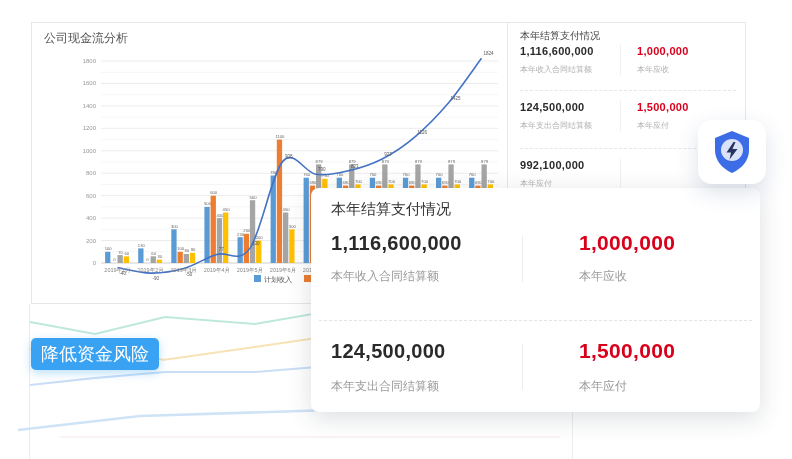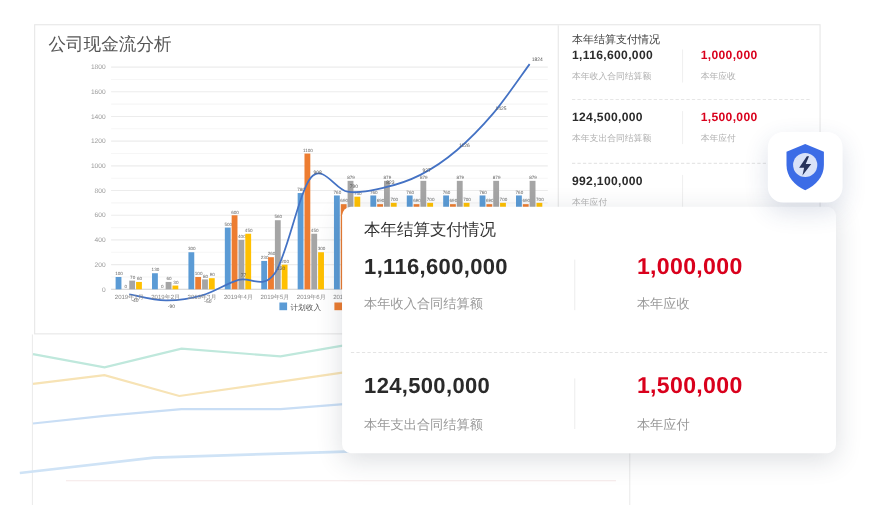--- a/index.html
+++ b/index.html
@@ -4,21 +4,21 @@
 <style>
   html,body{margin:0;padding:0;background:#fff;}
   .stage{position:relative;width:792px;height:459px;background:#fff;overflow:hidden;
          font-family:"Liberation Sans",sans-serif;color:#333;}
   svg{display:block;}
   .bg-decor{position:absolute;left:0;top:0;z-index:0;}
   
   .main-panel{position:absolute;left:31px;top:22px;width:715px;height:282px;background:#fff;
               border:1px solid #e7e7e7;z-index:1;box-sizing:border-box;}
   .chart-section{position:absolute;left:0;top:0;width:475px;height:280px;border-right:1px solid #e7e7e7;}
-  .chart-title{position:absolute;left:12px;top:7px;font-size:16px;color:#555;z-index:2;}
+  .chart-title{position:absolute;left:12px;top:7px;font-size:12px;color:#555;z-index:2;}
   #cashflow-svg{position:absolute;left:0;top:0;}
   
   .stats-section{position:absolute;left:476px;top:0;width:238px;height:280px;}
   .stats-title{position:absolute;left:12px;top:6px;font-size:10px;color:#444;}
   .s-val{position:absolute;font-size:11px;font-weight:bold;color:#2b2b2b;letter-spacing:.3px;}
   .s-val.red{color:#d9001c;}
   .s-lab{position:absolute;font-size:8px;color:#b0b0b0;}
   .s-dot{position:absolute;left:12px;right:10px;border-top:1px dashed #e6e6e6;height:0;}
   .s-vline{position:absolute;left:112px;width:1px;background:#f0f0f0;}
   
@@ -236,20 +236,21 @@
       <div class="s-lab" style="left:129px;top:97px;">本年应付</div>
 
       <div class="s-dot" style="top:125px;"></div>
 
       <div class="s-val" style="left:12px;top:136px;text-align:right;">992,100,000</div>
       <div class="s-lab" style="left:12px;top:155px;">本年应付</div>
       <div class="s-vline" style="top:136px;height:30px;"></div>
     </div>
   </div>
 
+  <div class="risk-badge">降低资金风险</div>
 
   <div class="popup-card">
     <div class="p-title">本年结算支付情况</div>
 
     <div class="p-val" style="left:20px;top:44px;">1,116,600,000</div>
     <div class="p-lab" style="left:20px;top:80px;">本年收入合同结算额</div>
     <div class="p-vline" style="top:48px;"></div>
     <div class="p-val red" style="left:268px;top:43px;">1,000,000</div>
     <div class="p-lab" style="left:268px;top:80px;">本年应收</div>
 

